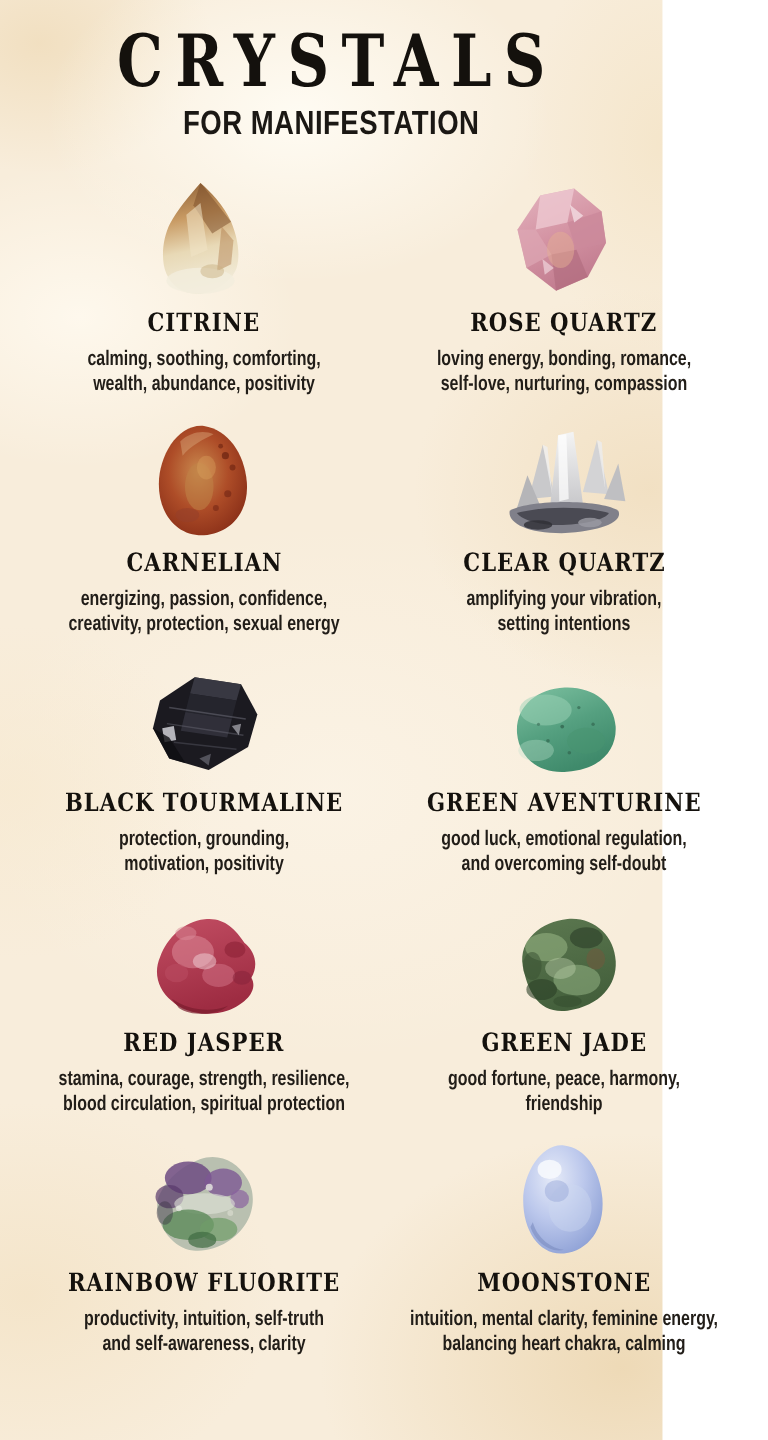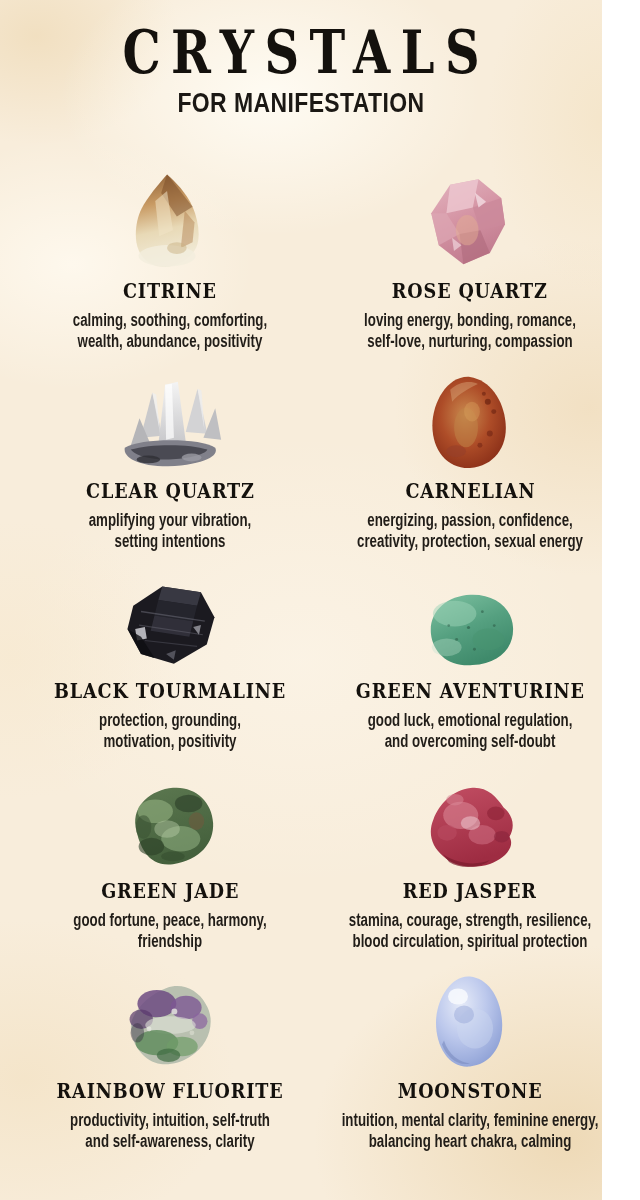--- a/index.html
+++ b/index.html
@@ -4,21 +4,21 @@
 <style>
   html, body { margin: 0; padding: 0; }
   body {
     width: 640px; height: 1200px;
     font-family: "Liberation Sans", sans-serif;
     color: #1d1a16;
     overflow: hidden;
   }
   .page {
     position: relative;
-    width: 602px; height: 1200px;
+    width: 552px; height: 1200px;
     background-color: #f8eddb;
     background-image:
       radial-gradient(ellipse 300px 200px at 45% 8%, rgba(255,252,244,0.95), rgba(255,252,244,0) 70%),
       radial-gradient(ellipse 260px 180px at 12% 22%, rgba(255,250,240,0.85), rgba(255,250,240,0) 70%),
       radial-gradient(ellipse 200px 150px at 6% 3%, rgba(240,221,188,0.85), rgba(240,221,188,0) 72%),
       radial-gradient(ellipse 160px 240px at 100% 10%, rgba(244,228,199,0.8), rgba(244,228,199,0) 72%),
       radial-gradient(ellipse 280px 240px at 98% 34%, rgba(240,221,189,0.8), rgba(240,221,189,0) 70%),
       radial-gradient(ellipse 360px 280px at 94% 95%, rgba(236,214,176,0.85), rgba(236,214,176,0) 70%),
       radial-gradient(ellipse 300px 230px at 4% 90%, rgba(243,226,196,0.75), rgba(243,226,196,0) 70%),
       radial-gradient(ellipse 240px 200px at 2% 55%, rgba(247,233,208,0.7), rgba(247,233,208,0) 70%),
@@ -43,21 +43,21 @@
     font-weight: 700;
     font-size: 28px;
     line-height: 1.0;
     letter-spacing: 0.5px;
     color: #1b1814;
     transform: scaleX(0.82);
     transform-origin: center;
   }
   .grid {
     position: absolute;
-    top: 164px; left: 20px;
+    top: 142px; left: 20px;
     width: 600px;
     display: grid;
     grid-template-columns: 300px 300px;
     grid-template-rows: repeat(5, 200px);
   }
   .cell {
     display: flex;
     flex-direction: column;
     align-items: center;
     justify-content: flex-start;
@@ -151,20 +151,48 @@
           <path d="M36,66 L46,74 L38,80 Z" fill="#f0d4db" opacity="0.7"></path>
         </svg>
       </div>
       <h3 class="cname">ROSE QUARTZ</h3>
       <p class="cdesc">loving energy, bonding, romance,
 self-love, nurturing, compassion</p>
     </section>
 
     <section class="cell">
       <div class="stone">
+        <svg width="100" height="104" viewBox="0 0 100 105">
+          <defs>
+            <radialGradient id="g-car" cx="0.45" cy="0.42" r="0.75">
+              <stop offset="0" stop-color="#c98a4f"></stop>
+              <stop offset="0.45" stop-color="#ae4d28"></stop>
+              <stop offset="0.85" stop-color="#8a2f18"></stop>
+              <stop offset="1" stop-color="#701f10"></stop>
+            </radialGradient>
+          </defs>
+          <path d="M50,5 C70,8 84,28 86,52 C88,76 74,95 50,97 C28,98 12,80 12,54 C12,30 28,3 50,5 Z" fill="url(#g-car)"></path>
+          <ellipse cx="46" cy="56" rx="12" ry="20" fill="#c08447" opacity="0.55"></ellipse>
+          <ellipse cx="52" cy="40" rx="8" ry="10" fill="#d9a15c" opacity="0.4"></ellipse>
+          <path d="M30,18 C38,10 50,8 58,12 C50,16 38,22 32,30 Z" fill="#d9a87c" opacity="0.45"></path>
+          <circle cx="68" cy="30" r="3" fill="#5e1a0c" opacity="0.6"></circle>
+          <circle cx="74" cy="40" r="2.5" fill="#5e1a0c" opacity="0.5"></circle>
+          <circle cx="64" cy="22" r="2" fill="#5e1a0c" opacity="0.5"></circle>
+          <circle cx="70" cy="62" r="3" fill="#6b2012" opacity="0.55"></circle>
+          <circle cx="60" cy="74" r="2.5" fill="#6b2012" opacity="0.5"></circle>
+          <ellipse cx="36" cy="80" rx="10" ry="6" fill="#96402a" opacity="0.6"></ellipse>
+        </svg>
+      </div>
+      <h3 class="cname">CARNELIAN</h3>
+      <p class="cdesc">energizing, passion, confidence,
+creativity, protection, sexual energy</p>
+    </section>
+
+    <section class="cell">
+      <div class="stone">
         <svg width="118" height="100" viewBox="0 0 120 100">
           <defs>
             <linearGradient id="g-cq" x1="0" y1="0" x2="0" y2="1">
               <stop offset="0" stop-color="#f4f4f4"></stop>
               <stop offset="1" stop-color="#c6c6c9"></stop>
             </linearGradient>
           </defs>
           <polygon points="30,62 42,16 52,60" fill="#c9c9cb"></polygon>
           <polygon points="76,56 88,12 98,58" fill="#d3d3d5"></polygon>
           <polygon points="94,62 106,32 112,64" fill="#bfbfc2"></polygon>
@@ -179,48 +207,20 @@
           <ellipse cx="82" cy="82" rx="10" ry="4" fill="#9a9aa2" opacity="0.8"></ellipse>
         </svg>
       </div>
       <h3 class="cname">CLEAR QUARTZ</h3>
       <p class="cdesc">amplifying your vibration,
 setting intentions</p>
     </section>
 
     <section class="cell">
       <div class="stone">
-        <svg width="100" height="104" viewBox="0 0 100 105">
-          <defs>
-            <radialGradient id="g-car" cx="0.45" cy="0.42" r="0.75">
-              <stop offset="0" stop-color="#c98a4f"></stop>
-              <stop offset="0.45" stop-color="#ae4d28"></stop>
-              <stop offset="0.85" stop-color="#8a2f18"></stop>
-              <stop offset="1" stop-color="#701f10"></stop>
-            </radialGradient>
-          </defs>
-          <path d="M50,5 C70,8 84,28 86,52 C88,76 74,95 50,97 C28,98 12,80 12,54 C12,30 28,3 50,5 Z" fill="url(#g-car)"></path>
-          <ellipse cx="46" cy="56" rx="12" ry="20" fill="#c08447" opacity="0.55"></ellipse>
-          <ellipse cx="52" cy="40" rx="8" ry="10" fill="#d9a15c" opacity="0.4"></ellipse>
-          <path d="M30,18 C38,10 50,8 58,12 C50,16 38,22 32,30 Z" fill="#d9a87c" opacity="0.45"></path>
-          <circle cx="68" cy="30" r="3" fill="#5e1a0c" opacity="0.6"></circle>
-          <circle cx="74" cy="40" r="2.5" fill="#5e1a0c" opacity="0.5"></circle>
-          <circle cx="64" cy="22" r="2" fill="#5e1a0c" opacity="0.5"></circle>
-          <circle cx="70" cy="62" r="3" fill="#6b2012" opacity="0.55"></circle>
-          <circle cx="60" cy="74" r="2.5" fill="#6b2012" opacity="0.5"></circle>
-          <ellipse cx="36" cy="80" rx="10" ry="6" fill="#96402a" opacity="0.6"></ellipse>
-        </svg>
-      </div>
-      <h3 class="cname">CARNELIAN</h3>
-      <p class="cdesc">energizing, passion, confidence,
-creativity, protection, sexual energy</p>
-    </section>
-
-    <section class="cell">
-      <div class="stone">
         <svg width="116" height="98" viewBox="0 0 120 100">
           <polygon points="22,28 52,8 92,14 106,40 98,68 64,88 30,78 16,52" fill="#1b1a20"></polygon>
           <polygon points="52,8 92,14 88,28 48,22" fill="#3c3c46" opacity="0.9"></polygon>
           <polygon points="48,22 88,28 84,44 44,38" fill="#26262e" opacity="0.95"></polygon>
           <polygon points="44,38 84,44 80,60 40,54" fill="#34343e" opacity="0.85"></polygon>
           <line x1="30" y1="34" x2="96" y2="44" stroke="#6a6a76" stroke-width="1.4" opacity="0.55"></line>
           <line x1="28" y1="48" x2="94" y2="58" stroke="#6a6a76" stroke-width="1.2" opacity="0.45"></line>
           <line x1="34" y1="64" x2="88" y2="70" stroke="#5a5a66" stroke-width="1.2" opacity="0.45"></line>
           <polygon points="24,52 34,50 36,62 26,64" fill="#e8e8ee" opacity="0.75"></polygon>
           <polygon points="84,50 92,48 90,58" fill="#c9c9d2" opacity="0.6"></polygon>
@@ -255,20 +255,45 @@
           <circle cx="36" cy="44" r="1.3" fill="#2f5f4a" opacity="0.55"></circle>
         </svg>
       </div>
       <h3 class="cname">GREEN AVENTURINE</h3>
       <p class="cdesc">good luck, emotional regulation,
 and overcoming self-doubt</p>
     </section>
 
     <section class="cell">
       <div class="stone">
+        <svg width="112" height="98" viewBox="0 0 115 100">
+          <defs>
+            <linearGradient id="g-rj" x1="0" y1="0" x2="0.3" y2="1">
+              <stop offset="0" stop-color="#c24e63"></stop>
+              <stop offset="1" stop-color="#9e2c42"></stop>
+            </linearGradient>
+          </defs>
+          <path d="M20,42 C26,26 40,12 58,10 C74,8 84,18 92,30 C102,38 104,50 98,60 C104,70 94,82 78,88 C60,94 40,90 30,80 C18,70 14,56 20,42 Z" fill="url(#g-rj)"></path>
+          <ellipse cx="48" cy="38" rx="18" ry="14" fill="#dd8a99" opacity="0.55"></ellipse>
+          <ellipse cx="70" cy="58" rx="14" ry="10" fill="#d3768a" opacity="0.5"></ellipse>
+          <ellipse cx="58" cy="46" rx="10" ry="7" fill="#ecc9cf" opacity="0.55"></ellipse>
+          <ellipse cx="34" cy="56" rx="10" ry="8" fill="#b94b60" opacity="0.6"></ellipse>
+          <path d="M30,78 C44,88 64,90 78,84 C70,92 48,94 36,86 Z" fill="#7a1c2e" opacity="0.7"></path>
+          <ellipse cx="84" cy="36" rx="9" ry="7" fill="#8c2136" opacity="0.6"></ellipse>
+          <ellipse cx="42" cy="22" rx="9" ry="6" fill="#d98a97" opacity="0.5"></ellipse>
+          <ellipse cx="90" cy="60" rx="8" ry="6" fill="#87223a" opacity="0.55"></ellipse>
+        </svg>
+      </div>
+      <h3 class="cname">RED JASPER</h3>
+      <p class="cdesc">stamina, courage, strength, resilience,
+blood circulation, spiritual protection</p>
+    </section>
+
+    <section class="cell">
+      <div class="stone">
         <svg width="108" height="98" viewBox="0 0 110 100">
           <defs>
             <linearGradient id="g-gj" x1="0" y1="0" x2="0.3" y2="1">
               <stop offset="0" stop-color="#5c7850"></stop>
               <stop offset="1" stop-color="#44603c"></stop>
             </linearGradient>
           </defs>
           <path d="M20,50 C16,28 36,12 58,10 C80,8 98,24 99,46 C100,66 86,84 58,88 C34,91 24,72 20,50 Z" fill="url(#g-gj)"></path>
           <ellipse cx="40" cy="34" rx="18" ry="12" fill="#8fac7c" opacity="0.65"></ellipse>
           <ellipse cx="66" cy="62" rx="20" ry="13" fill="#9ab98a" opacity="0.5"></ellipse>
@@ -276,45 +301,20 @@
           <ellipse cx="74" cy="26" rx="14" ry="9" fill="#31452c" opacity="0.7"></ellipse>
           <ellipse cx="36" cy="70" rx="13" ry="9" fill="#2c4027" opacity="0.6"></ellipse>
           <ellipse cx="82" cy="44" rx="8" ry="9" fill="#6e5a3e" opacity="0.6"></ellipse>
           <ellipse cx="28" cy="50" rx="8" ry="12" fill="#3a5233" opacity="0.55"></ellipse>
           <ellipse cx="58" cy="80" rx="12" ry="5" fill="#324a2c" opacity="0.5"></ellipse>
         </svg>
       </div>
       <h3 class="cname">GREEN JADE</h3>
       <p class="cdesc">good fortune, peace, harmony,
 friendship</p>
-    </section>
-
-    <section class="cell">
-      <div class="stone">
-        <svg width="112" height="98" viewBox="0 0 115 100">
-          <defs>
-            <linearGradient id="g-rj" x1="0" y1="0" x2="0.3" y2="1">
-              <stop offset="0" stop-color="#c24e63"></stop>
-              <stop offset="1" stop-color="#9e2c42"></stop>
-            </linearGradient>
-          </defs>
-          <path d="M20,42 C26,26 40,12 58,10 C74,8 84,18 92,30 C102,38 104,50 98,60 C104,70 94,82 78,88 C60,94 40,90 30,80 C18,70 14,56 20,42 Z" fill="url(#g-rj)"></path>
-          <ellipse cx="48" cy="38" rx="18" ry="14" fill="#dd8a99" opacity="0.55"></ellipse>
-          <ellipse cx="70" cy="58" rx="14" ry="10" fill="#d3768a" opacity="0.5"></ellipse>
-          <ellipse cx="58" cy="46" rx="10" ry="7" fill="#ecc9cf" opacity="0.55"></ellipse>
-          <ellipse cx="34" cy="56" rx="10" ry="8" fill="#b94b60" opacity="0.6"></ellipse>
-          <path d="M30,78 C44,88 64,90 78,84 C70,92 48,94 36,86 Z" fill="#7a1c2e" opacity="0.7"></path>
-          <ellipse cx="84" cy="36" rx="9" ry="7" fill="#8c2136" opacity="0.6"></ellipse>
-          <ellipse cx="42" cy="22" rx="9" ry="6" fill="#d98a97" opacity="0.5"></ellipse>
-          <ellipse cx="90" cy="60" rx="8" ry="6" fill="#87223a" opacity="0.55"></ellipse>
-        </svg>
-      </div>
-      <h3 class="cname">RED JASPER</h3>
-      <p class="cdesc">stamina, courage, strength, resilience,
-blood circulation, spiritual protection</p>
     </section>
 
     <section class="cell">
       <div class="stone">
         <svg width="112" height="98" viewBox="0 0 115 100">
           <path d="M18,44 C24,28 38,16 54,10 C70,4 86,12 94,26 C102,38 100,54 94,64 C86,78 68,90 48,88 C30,86 14,64 18,44 Z" fill="#b9c0b0"></path>
           <ellipse cx="44" cy="26" rx="20" ry="14" fill="#6d4b82" opacity="0.85"></ellipse>
           <ellipse cx="74" cy="30" rx="16" ry="12" fill="#7d5794" opacity="0.8"></ellipse>
           <ellipse cx="28" cy="42" rx="12" ry="10" fill="#59396b" opacity="0.7"></ellipse>
           <circle cx="88" cy="44" r="8" fill="#8a63a0" opacity="0.7"></circle>

